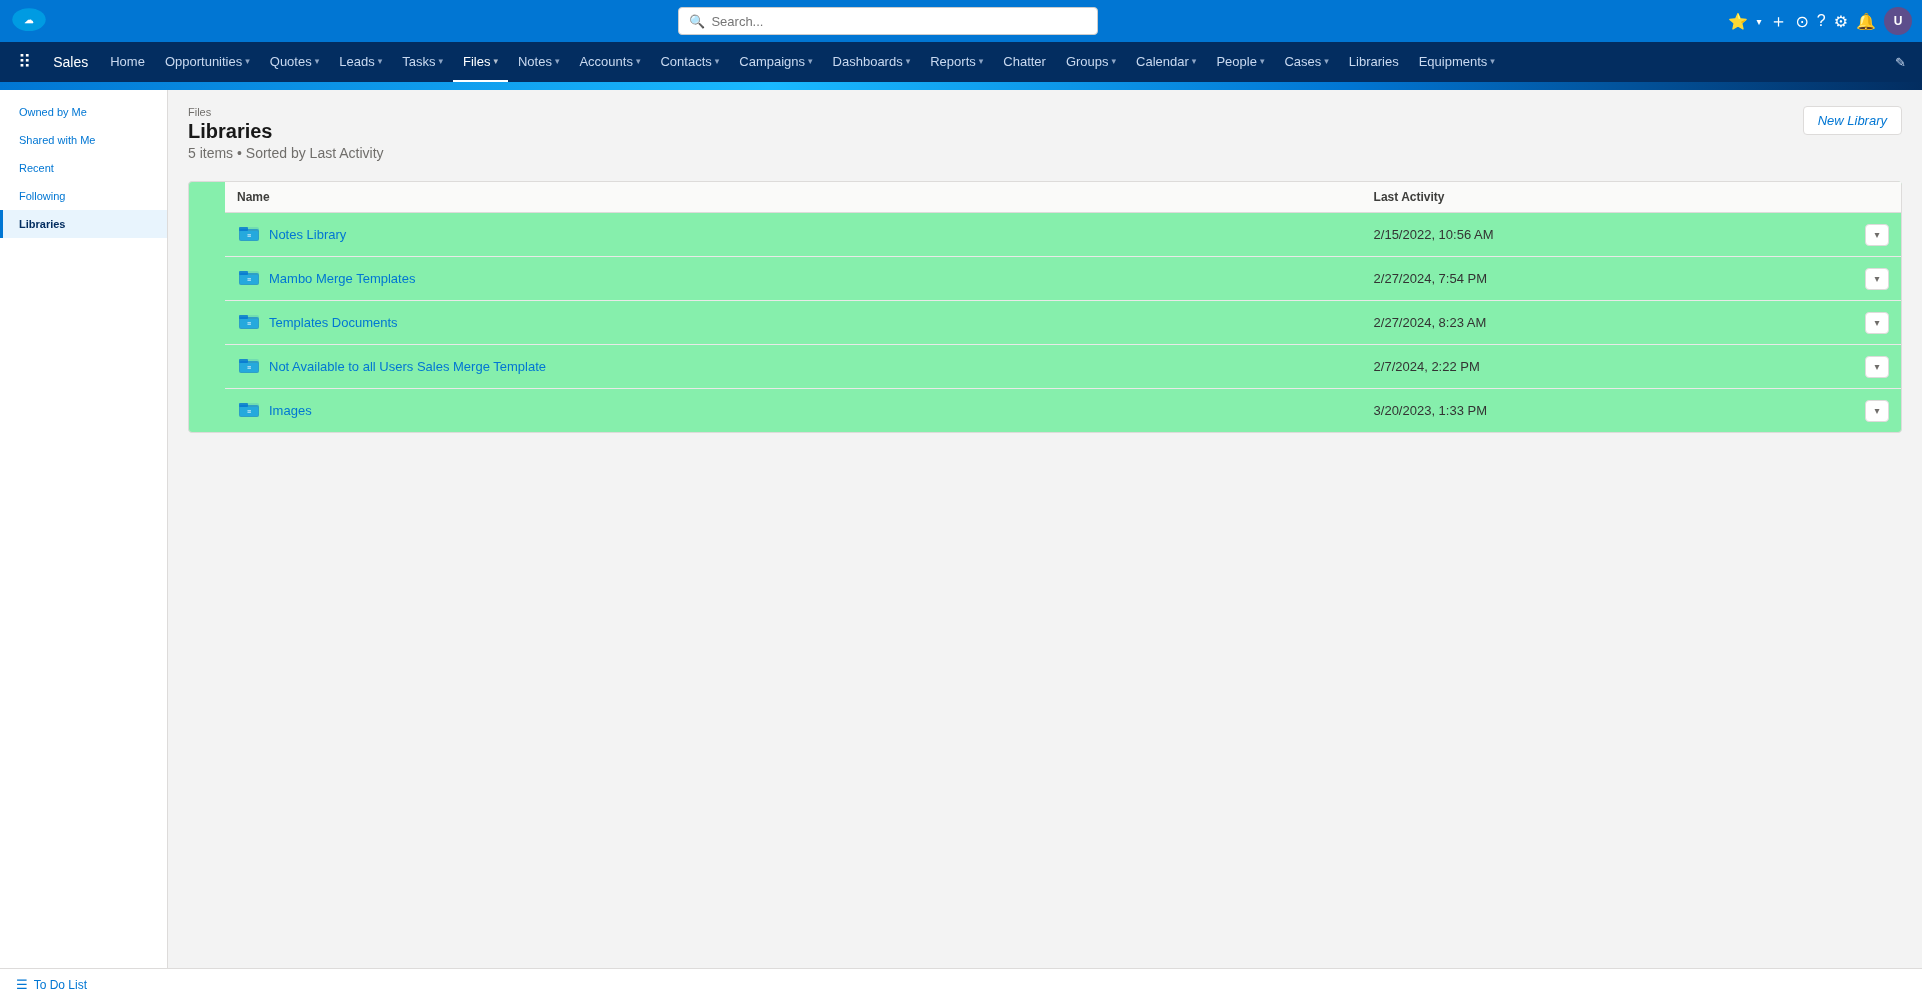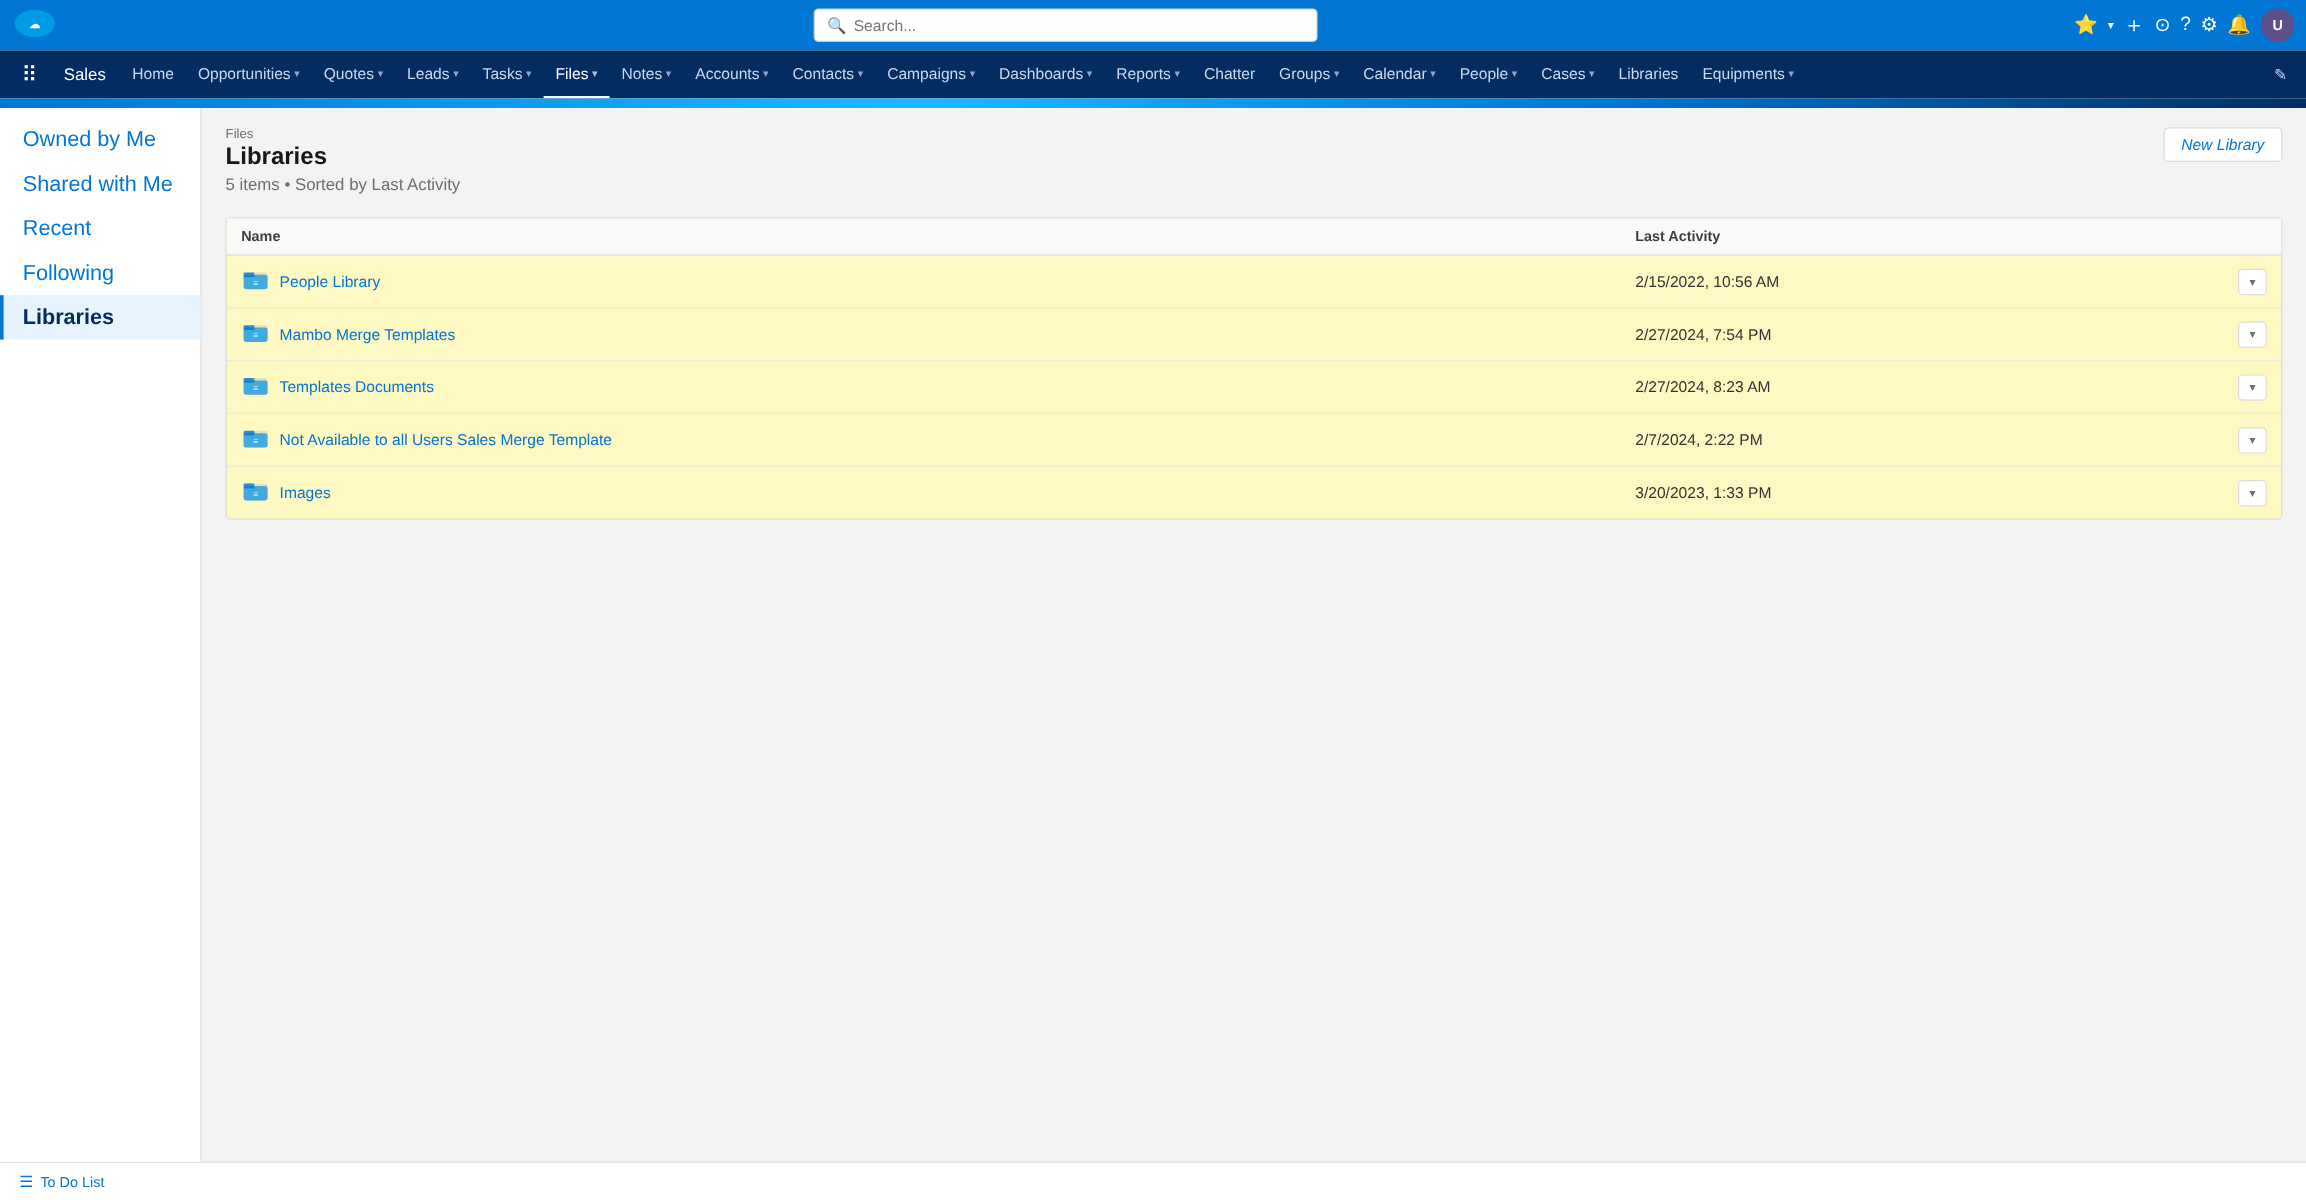--- a/index.html
+++ b/index.html
@@ -141,21 +141,21 @@
     
     .sidebar {
       width: 168px;
       background: #fff;
       border-right: 1px solid #dddbda;
       flex-shrink: 0;
       padding: 8px 0;
     }
     .sidebar-item {
       padding: 8px 16px;
-      font-size: 18px;
+      font-size: 11px;
       color: #0176d3;
       cursor: pointer;
       border-left: 3px solid transparent;
     }
     .sidebar-item.active {
       background: #e8f4fd;
       border-left: 3px solid #0176d3;
       color: #032d60;
       font-weight: 600;
     }
@@ -197,22 +197,23 @@
       color: #0176d3;
       cursor: pointer;
       font-weight: 500;
       font-style: italic;
     }
 
     
     .table-wrapper {
       border: 1px solid #dddbda;
       border-radius: 4px;
-      background: #fef9c3;
+      background: #86efac;
       margin-top: 8px;
+      padding-left: 36px;
     }
     .table {
       width: 100%;
       border-collapse: collapse;
     }
     .table thead tr {
       background: #fafaf9;
       border-bottom: 1px solid #dddbda;
     }
     .table thead th {
@@ -374,21 +375,21 @@
         <tr>
     <td>
       <div class="lib-name-cell">
         <span><svg class="lib-icon" viewBox="0 0 24 24" fill="none" xmlns="http://www.w3.org/2000/svg">
     <rect x="2" y="6" width="20" height="14" rx="2" fill="#0176d3" opacity="0.15"></rect>
     <rect x="2" y="8" width="20" height="12" rx="2" fill="#0176d3" opacity="0.6"></rect>
     <rect x="2" y="6" width="9" height="4" rx="1" fill="#0176d3" opacity="0.8"></rect>
     <rect x="3" y="10" width="18" height="9" rx="1" fill="#1ab9ff" opacity="0.4"></rect>
     <text x="12" y="17" text-anchor="middle" fill="#fff" font-size="7" font-weight="bold">≡</text>
   </svg></span>
-        <a class="lib-link">People Library</a>
+        <a class="lib-link">Notes Library</a>
       </div>
     </td>
     <td>2/15/2022, 10:56 AM</td>
     <td class="action-col">
       <button class="dropdown-btn">▾</button>
     </td>
   </tr>
             <tr>
     <td>
       <div class="lib-name-cell">

